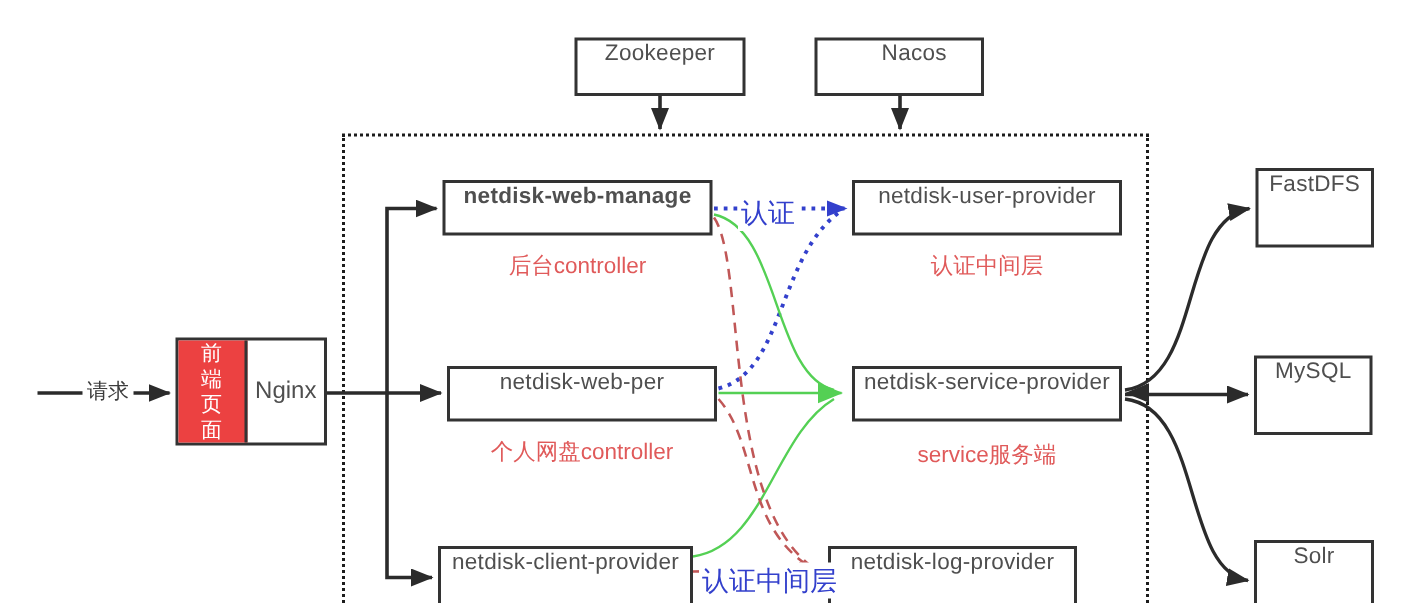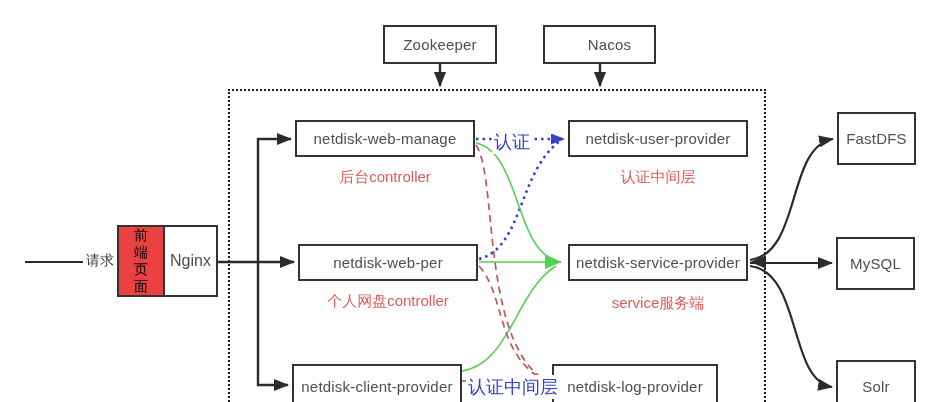--- a/index.html
+++ b/index.html
@@ -2,51 +2,51 @@
 <html style="--box-border: #333333; --box-text: #4f4f4f; --line-black: #2b2b2b; --red-fill: #ec4141; --label-red: #e05a5a; --edge-blue: #3340cc; --edge-green: #54d054; --edge-red: #c05757;"><head>
 <meta charset="utf-8">
 <style>
   html,body{margin:0;padding:0;background:#ffffff;}
   .stage{
     position:relative;width:940px;height:402px;overflow:hidden;
     background:#ffffff;font-family:"Liberation Sans",sans-serif;
   }
   .node{
     position:absolute;box-sizing:border-box;border:2px solid var(--box-border);
-    background:#ffffff;display:flex;align-items:center;justify-content:center;
+    background:#ffffff;display:flex;justify-content:center;
     font-size:15px;color:var(--box-text);letter-spacing:.2px;z-index:3;
   }
   .container-border{
     position:absolute;box-sizing:border-box;border:2.5px dotted #1c1c1c;
     background:transparent;z-index:1;
   }
   svg.wires{position:absolute;left:0;top:0;z-index:2;pointer-events:none;}
   .caption{
     position:absolute;z-index:4;text-align:center;font-size:15px;
     color:var(--label-red);
   }
   .edge-label{
     position:absolute;z-index:4;font-size:18px;color:var(--edge-blue);
     background:#ffffff;padding:0 2px;white-space:nowrap;
   }
   .request-label{
     position:absolute;z-index:4;font-size:14px;color:#3c3c3c;
-    background:#ffffff;padding:0 3px;white-space:nowrap;margin-left:28px;
+    background:#ffffff;padding:0 3px;white-space:nowrap;
   }
   .nginx-combo{
     position:absolute;box-sizing:border-box;border:2px solid var(--box-border);
     display:flex;z-index:3;background:#fff;
   }
   .front-cell{
     width:44px;background:var(--red-fill);display:flex;align-items:center;
     justify-content:center;border-right:2px solid var(--box-border);
   }
   .front-cell .vtext{
     width:15px;word-break:break-all;line-height:17px;font-size:14px;
-    color:#000000;text-align:center;
+    color:#ffffff;text-align:center;
   }
   .nginx-cell{flex:1;display:flex;align-items:center;justify-content:center;
     font-size:16px;color:#4f4f4f;}
 </style>
 </head>
 <body>
 
 <div class="stage">
 
   <div class="container-border" style="left:228px;top:89px;width:538px;height:345px;"></div>
@@ -99,21 +99,21 @@
   </div>
 
   <div class="request-label" style="left:55px;top:252px;">请求</div>
   <div class="nginx-combo" style="left:117px;top:225px;width:101px;height:72px;">
     <div class="front-cell">
       <span class="vtext">前端页面</span>
     </div>
     <div class="nginx-cell">Nginx</div>
   </div>
 
-  <div class="node" style="left:295px;top:120px;width:180px;height:37px;">
+  <div class="node" style="left:295px;top:120px;width:180px;height:37px;font-weight:bold;">
     <span>netdisk-web-manage</span>
   </div>
   <div class="caption" style="left:295px;top:168px;width:180px;">后台controller</div>
 
   <div class="node" style="left:568px;top:120px;width:180px;height:37px;">
     <span>netdisk-user-provider</span>
   </div>
   <div class="caption" style="left:568px;top:168px;width:180px;">认证中间层</div>
 
   <div class="node" style="left:298px;top:244px;width:180px;height:37px;">

